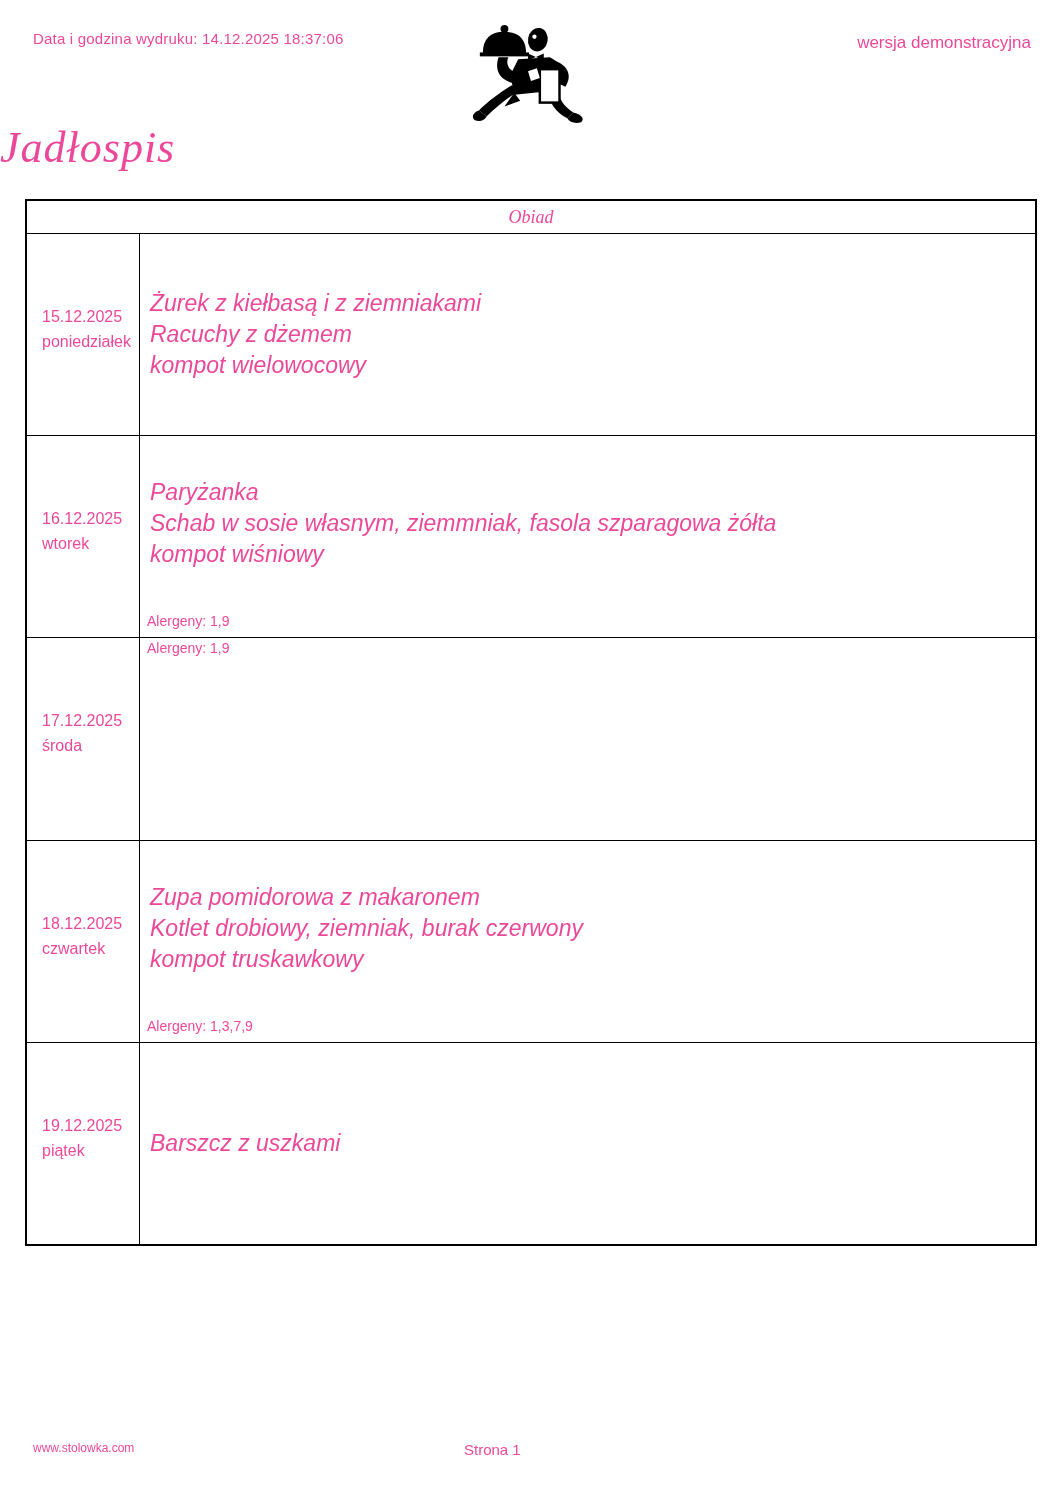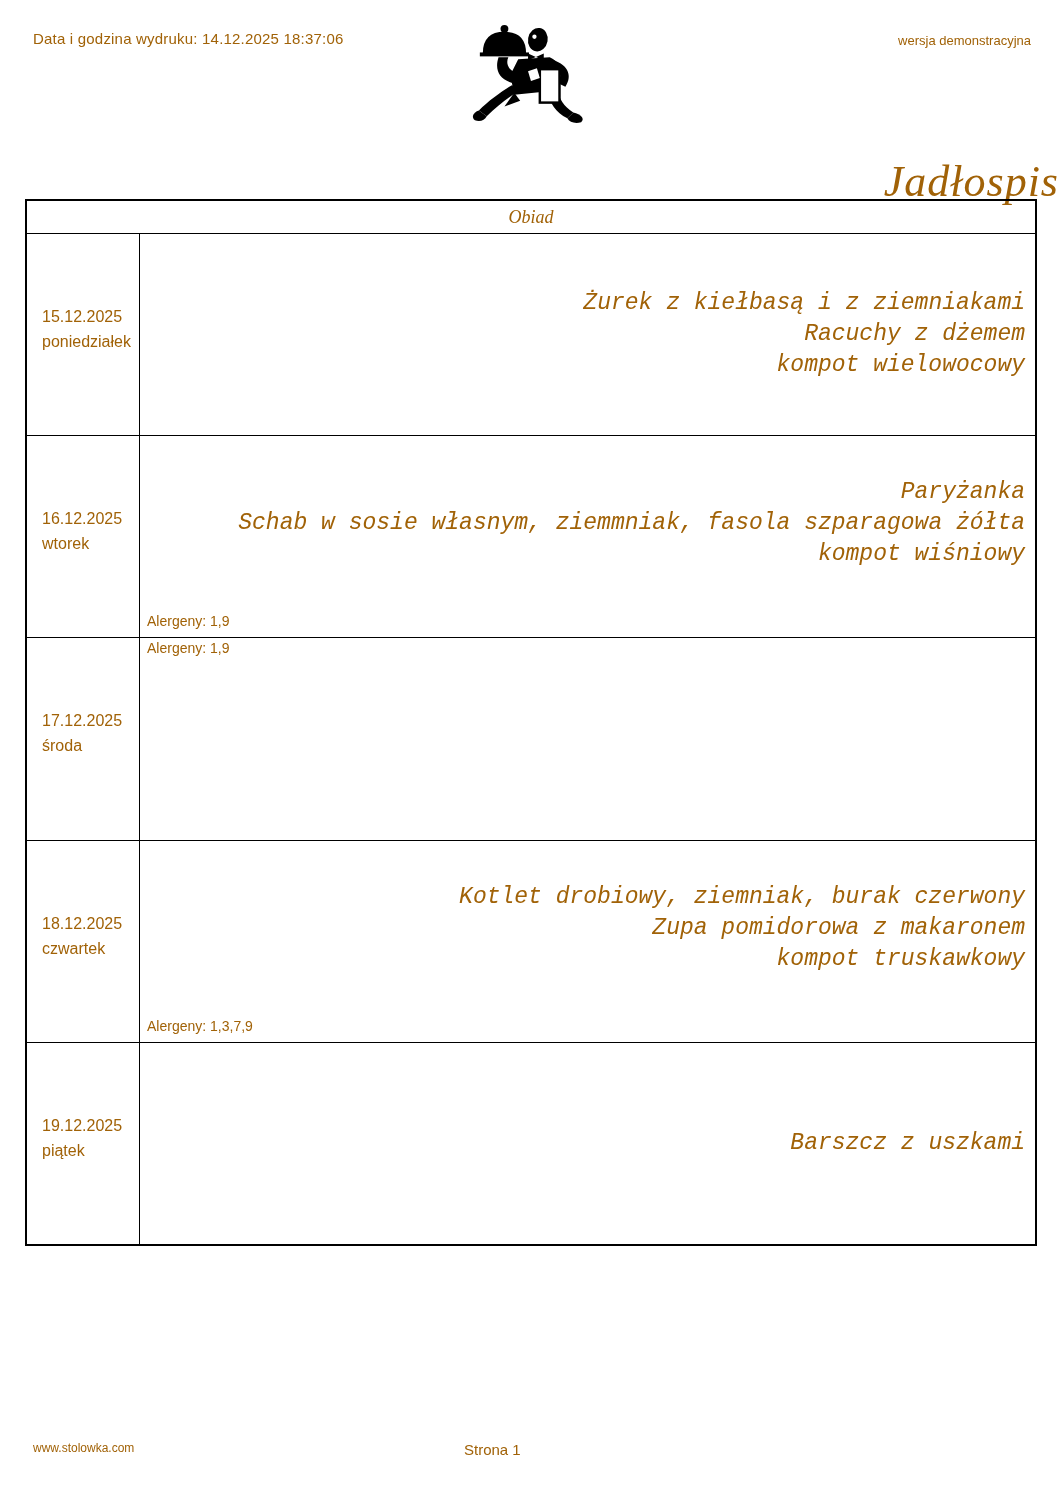--- a/index.html
+++ b/index.html
@@ -1,39 +1,39 @@
 <!DOCTYPE html>
 <html lang="pl"><head>
 <meta charset="utf-8">
 <style>
   html,body{margin:0;padding:0;background:#fff;}
   .page{
     position:relative;
     width:1059px;height:1497px;
     background:#fff;
     font-family:"Liberation Sans",sans-serif;
-    color:#a16207;
+    color:#ec4899;
     overflow:hidden;
   }
   .print-label{
     position:absolute;left:33px;top:30px;
     font-size:15px;letter-spacing:.2px;
   }
   .version-label{
     position:absolute;right:28px;top:33px;
-    font-size:13px;
+    font-size:17px;
   }
   .logo-wrap{
     position:absolute;left:0;right:0;top:20px;
     display:flex;justify-content:center;
   }
   .page-title{
-    position:absolute;left:0;right:0;top:156px;
+    position:absolute;left:0;right:0;top:122px;
     margin:0;
-    text-align:right;
+    text-align:left;
     font-family:"Liberation Serif",serif;
     font-style:italic;font-weight:normal;
     font-size:44px;
     letter-spacing:1px;
   }
   .menu-table{
     position:absolute;left:25px;top:199px;
     width:1012px;height:1047px;
     border:2px solid #000;
     box-sizing:border-box;
@@ -57,22 +57,22 @@
     border-right:1px solid #000;
     padding:70px 4px 0 15px;
     font-size:16px;line-height:25px;
   }
   .menu-cell{
     flex:1;display:flex;flex-direction:column;
     box-sizing:border-box;
   }
   .menu-lines{
     flex:1;display:flex;flex-direction:column;
-    align-items:flex-end;justify-content:center;
-    font-family:Liberation Mono, monospace;
+    align-items:flex-start;justify-content:center;
+    font-family:Liberation Sans, sans-serif;
     font-style:italic;
     font-size:23px;line-height:31px;
     text-align:center;
     padding:0 10px;
   }
   .allergens{
     height:26px;box-sizing:border-box;
     padding:2px 0 0 7px;
     font-size:14px;
   }
@@ -170,22 +170,22 @@
     </div>
   </div>
 
   <div class="day-row">
     <div class="date-cell">
       <div>18.12.2025</div>
       <div>czwartek</div>
     </div>
     <div class="menu-cell">
       <div class="menu-lines">
+              <div class="menu-line">Zupa pomidorowa z makaronem</div>
               <div class="menu-line">Kotlet drobiowy, ziemniak, burak czerwony</div>
-              <div class="menu-line">Zupa pomidorowa z makaronem</div>
               <div class="menu-line">kompot truskawkowy</div>
             </div>
       <div class="allergens">Alergeny: 1,3,7,9</div>
     </div>
   </div>
 
   <div class="day-row">
     <div class="date-cell">
       <div>19.12.2025</div>
       <div>piątek</div>

